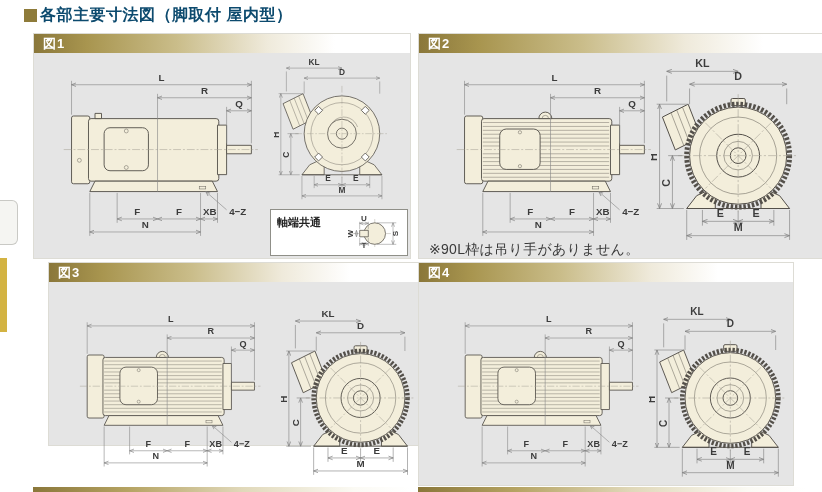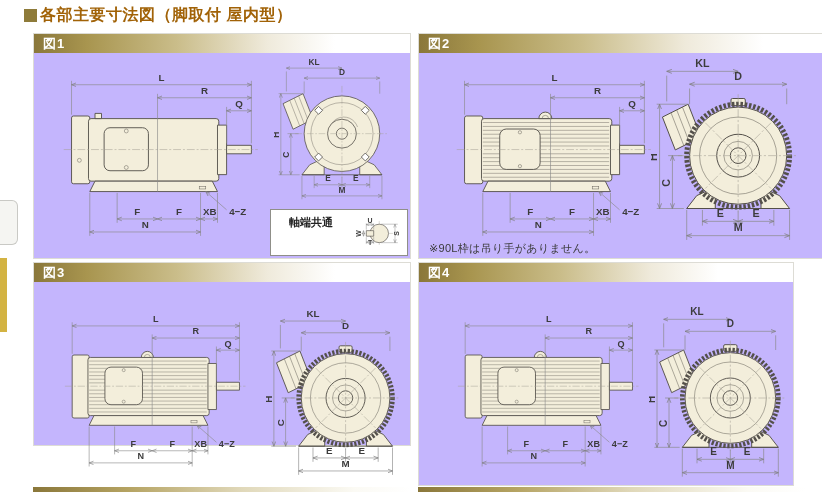--- a/index.html
+++ b/index.html
@@ -1,43 +1,43 @@
 <!DOCTYPE html>
 <html><head>
 <meta charset="utf-8">
 <style>
   html,body{margin:0;padding:0;background:#fff;}
   #page{position:relative;width:822px;height:492px;background:#ffffff;overflow:hidden;
         font-family:"Liberation Sans","DejaVu Sans",sans-serif;}
 
   
   .page-title{position:absolute;left:24px;top:5px;display:flex;align-items:center;
-              font-size:16px;font-weight:bold;color:#a16207;letter-spacing:.5px;justify-content:space-between;}
+              font-size:16px;font-weight:bold;color:#0c4a6e;letter-spacing:.5px;justify-content:space-between;}
   .bullet{width:13px;height:13px;background:#8e7b3a;display:inline-block;margin-right:3px;}
 
   
-  .panel{position:absolute;background:#c4b5fd;border:1px solid #dddcd5;box-sizing:border-box;}
+  .panel{position:absolute;background:#e5e5e5;border:1px solid #dddcd5;box-sizing:border-box;}
   .panel-header{height:19px;line-height:19px;padding-left:9px;font-size:13px;font-weight:bold;
                 color:#fff;letter-spacing:1px;
                 background:linear-gradient(90deg,#8a773a 0%,#a8954f 14%,#cabd8a 38%,#efeadb 62%,#ffffff 80%);}
   .panel-body{position:relative;width:100%;}
   .view{position:absolute;font-weight:bold;}
   .view svg{width:100%;height:100%;display:block;}
 
   
   .strip{position:absolute;height:5px;
          background:linear-gradient(90deg,#8a773a 0%,#b5a362 25%,#e0d8b9 55%,#fbfaf4 85%,#fff 100%);}
 
   
   .white-tab{position:absolute;left:0;top:200px;width:18px;height:45px;background:#f5f5f2;
              border:1px solid #c9c9c5;border-left:none;border-radius:0 6px 6px 0;box-sizing:border-box;}
   .gold-tab{position:absolute;left:0;top:258px;width:7px;height:74px;background:#d3b342;}
 
   
-  .note{position:absolute;font-size:11px;color:#3a3a3a;letter-spacing:.3px;}
+  .note{position:absolute;font-size:14px;color:#3a3a3a;letter-spacing:.3px;}
   .shaft-box{position:absolute;border:1px solid #8f8f88;background:#fff;display:flex;box-sizing:border-box;}
   .shaft-box .sb-title{font-size:11px;font-weight:bold;color:#222;padding:5px 0 0 6px;white-space:nowrap;}
   .shaft-box svg{flex:1;height:100%;}
 
   
   .o{stroke:#54504a;stroke-width:1.4;fill:#f3eedb;stroke-linejoin:round;}
   .ow{stroke:#54504a;stroke-width:1.4;fill:#ffffff;stroke-linejoin:round;}
   .fin{stroke:#54504a;stroke-width:.6;fill:none;}
   .h{stroke:#6b675f;stroke-width:.8;fill:none;}
   .d{stroke:#8a8a8a;stroke-width:1;fill:none;}
@@ -196,21 +196,21 @@
     <line class="d" x1="122" y1="230" x2="172" y2="230" marker-start="url(#arw)" marker-end="url(#arw)"></line>
     <text class="dim" x="97" y="224" text-anchor="middle">E</text>
     <text class="dim" x="147" y="224" text-anchor="middle">E</text>
     <line class="d" x1="50" y1="214" x2="50" y2="256"></line>
     <line class="d" x1="194" y1="214" x2="194" y2="256"></line>
     <line class="d" x1="50" y1="250" x2="194" y2="250" marker-start="url(#arw)" marker-end="url(#arw)"></line>
     <text class="dim" x="122" y="244" text-anchor="middle">M</text>
   </g>
 </svg>
 </div>
-      <div class="shaft-box" style="left:236px;top:156px;width:138px;height:47px;padding-left:12px;">
+      <div class="shaft-box" style="left:236px;top:156px;width:138px;height:47px;">
         <span class="sb-title">軸端共通</span>
         <div class="view" style="position:relative;flex:1;height:100%;">
 <svg viewBox="0 0 160 58">
   <line class="cl" x1="58" y1="31" x2="130" y2="31"></line>
   <line class="cl" x1="100" y1="4" x2="100" y2="56"></line>
   <circle class="o" cx="100" cy="31" r="20"></circle>
   <rect class="o" x="72" y="25" width="16" height="12"></rect>
   <g>
     <line class="d" x1="72" y1="23" x2="72" y2="9"></line>
                 <line class="d" x1="88" y1="23" x2="88" y2="9"></line>
@@ -368,21 +368,21 @@
     <line class="d" x1="194" y1="214" x2="194" y2="256"></line>
     <line class="d" x1="50" y1="250" x2="194" y2="250" marker-start="url(#arw)" marker-end="url(#arw)"></line>
     <text class="dim" x="122" y="244" text-anchor="middle">M</text>
   </g>
 </svg>
 </div>
       <div class="note" style="left:10px;top:188px;">※90L枠は吊り手がありません。</div>
     </div>
   </section>
 
-  <section class="panel" style="left:33px;top:262px;width:378px;height:184px;">
+  <section class="panel" style="left:48px;top:262px;width:378px;height:184px;">
     <div class="panel-header">
       <span>図3</span>
     </div>
     <div class="panel-body" style="height:205px;">
       <div class="view" style="left:20px;top:22px;width:200px;height:182px;">
 <svg viewBox="0 0 330 300" class="variant-fins">
   <g>
     <rect class="o" x="30" y="84" width="28" height="104" rx="3"></rect>
     <rect class="o" x="56" y="88" width="200" height="96" rx="4"></rect>
     <g class="only-fins">

